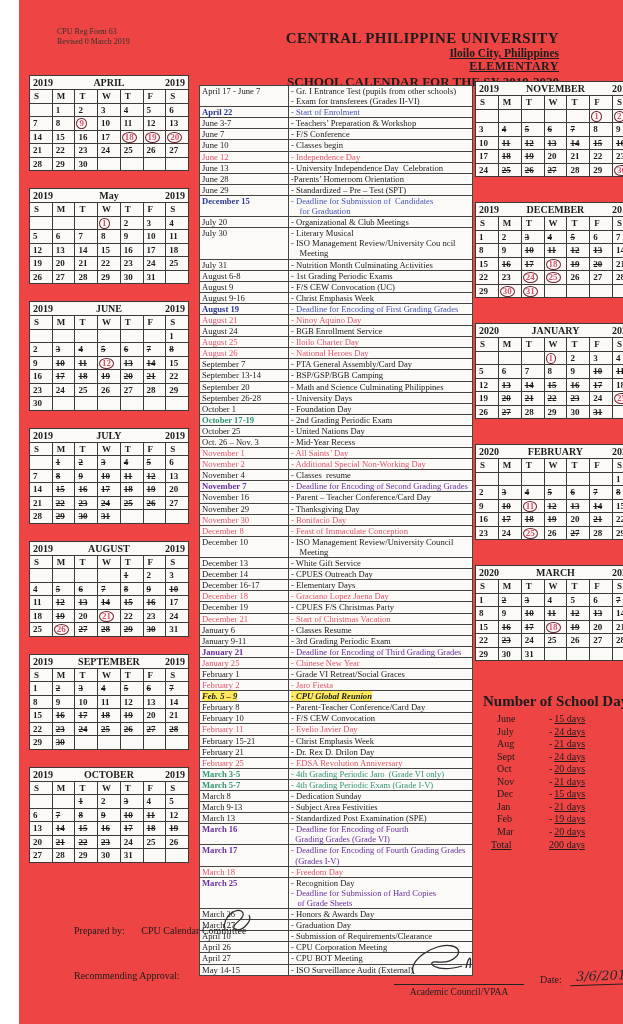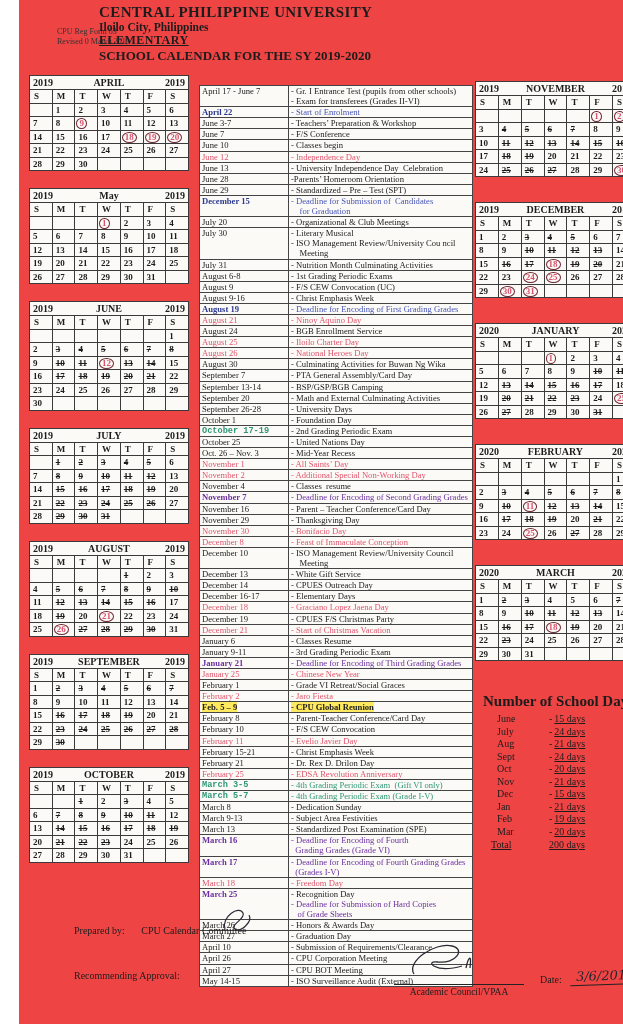--- a/index.html
+++ b/index.html
@@ -1,20 +1,20 @@
 <!DOCTYPE html>
 <html><head>
 <meta charset="utf-8">
 <style>
   html,body{margin:0;padding:0;}
   .page{position:relative;width:623px;height:1024px;background:#ef4444;font-family:"Liberation Serif",serif;color:#1c1c1c;overflow:hidden;margin-left:19px;}
   .form-info{position:absolute;top:27px;left:38px;font-size:8px;line-height:1.3;color:#333;}
-  .header{position:absolute;top:4px;left:80px;width:460px;text-align:left;}
+  .header{position:absolute;top:30px;left:80px;width:460px;text-align:right;}
   .h-univ{font-size:15px;font-weight:bold;letter-spacing:.4px;}
-  .h-city{font-size:11.5px;font-weight:bold;}
+  .h-city{font-size:11.5px;font-weight:bold;text-decoration:underline;}
   .h-dept{font-size:12px;font-weight:bold;text-decoration:underline;letter-spacing:.5px;}
   .h-title{font-size:13px;font-weight:bold;}
   .col-left{position:absolute;left:10px;top:75px;width:160px;}
   .col-mid{position:absolute;left:180px;top:85px;width:274px;}
   .col-right{position:absolute;left:456px;top:81px;width:161px;}
   table.cal{width:100%;border-collapse:collapse;table-layout:fixed;margin-bottom:17px;background:#fbfaf6;}
   .col-right table.cal{margin-bottom:25px;}
   table.cal td{border:1px solid #3a3a3a;font-size:9px;font-weight:bold;padding:1px 0 1px 3px;height:10.5px;overflow:hidden;}
   tr.cal-head td{font-size:10px;}
   tr.cal-head td.yl{border-right:none;}
@@ -24,28 +24,28 @@
   .d{display:inline-block;}
   .d.struck{text-decoration:line-through;}
   .d.circled{color:#d9536f;border:1.5px solid #6e2430;border-radius:50%;padding:0 2px;margin:-1px 0 -1px -2px;line-height:9px;}
   table.events{width:100%;border-collapse:collapse;background:#fbfaf6;}
   table.events td{border:1px solid #444;font-size:8.6px;line-height:10.1px;padding:0 2px;vertical-align:top;}
   td.date-cell{width:84px;}
   td.desc-cell div{white-space:pre-wrap;}
   .c-black{color:#1c1c1c;}
   .c-blue{color:#2b3990;font-weight:bold;}
   .c-red{color:#e0566f;}
-  .c-green{color:#2f9678;font-weight:bold;font-family:Liberation Mono, monospace;}
+  .c-green{color:#2f9678;font-weight:bold;}
   .c-purple{color:#6b2fa0;font-weight:bold;}
   .t-black{color:#1c1c1c;}
   .t-blue{color:#4656b8;}
   .t-red{color:#e0566f;}
   .t-green{color:#2f9678;}
   .t-purple{color:#6b2fa0;}
-  .hl{background:#ffe95e;font-weight:bold;color:#1c1c1c;}
+  .hl{background:#ffe95e;font-weight:bold;color:#1c1c1c;font-style:italic;}
   .sdays{margin-top:32px;padding-left:8px;font-size:10px;}
   .sdays .sd-title{font-size:15px;font-weight:bold;margin-bottom:3px;}
   .sd-row{display:flex;padding-left:14px;margin-bottom:1.5px;}
   .sd-month{width:52px;}
   .sd-dash{margin-right:2px;}
   .sd-val{text-decoration:underline;}
   .sd-total{display:flex;padding-left:8px;margin-top:2px;font-weight:normal;}
   .sd-total .sd-month{text-decoration:underline;width:58px;}
   .sd-total .sd-val{text-decoration:underline;}
   .footer{position:absolute;left:0;top:915px;width:623px;font-size:10px;}
@@ -658,41 +658,35 @@
               <div class="t-red">- Iloilo Charter Day</div>
             </td>
           </tr>
           <tr>
             <td class="date-cell c-red">August 26</td>
             <td class="desc-cell">
               <div class="t-red">- National Heroes Day</div>
             </td>
           </tr>
           <tr>
-            <td class="date-cell c-black">August 30</td>
-            <td class="desc-cell">
-              <div class="t-black">- Culminating Activities for Buwan Ng Wika</div>
-            </td>
-          </tr>
-          <tr>
             <td class="date-cell c-black">September 7</td>
             <td class="desc-cell">
               <div class="t-black">- PTA General Assembly/Card Day</div>
             </td>
           </tr>
           <tr>
             <td class="date-cell c-black">September 13-14</td>
             <td class="desc-cell">
               <div class="t-black">- BSP/GSP/BGB Camping</div>
             </td>
           </tr>
           <tr>
             <td class="date-cell c-black">September 20</td>
             <td class="desc-cell">
-              <div class="t-black">- Math and External Culminating Activities</div>
+              <div class="t-black">- Math and Science Culminating Philippines</div>
             </td>
           </tr>
           <tr>
             <td class="date-cell c-black">September 26-28</td>
             <td class="desc-cell">
               <div class="t-black">- University Days</div>
             </td>
           </tr>
           <tr>
             <td class="date-cell c-black">October 1</td>
@@ -883,21 +877,21 @@
           </tr>
           <tr>
             <td class="date-cell c-red">February 25</td>
             <td class="desc-cell">
               <div class="t-red">- EDSA Revolution Anniversary</div>
             </td>
           </tr>
           <tr>
             <td class="date-cell c-green">March 3-5</td>
             <td class="desc-cell">
-              <div class="t-green">- 4th Grading Periodic Exam  (Gift VI only)</div>
+              <div class="t-green">- 4th Grading Periodic Jaro  (Grade VI only)</div>
             </td>
           </tr>
           <tr>
             <td class="date-cell c-green">March 5-7</td>
             <td class="desc-cell">
               <div class="t-green">- 4th Grading Periodic Exam (Grade I-V)</div>
             </td>
           </tr>
           <tr>
             <td class="date-cell c-black">March 8</td>

